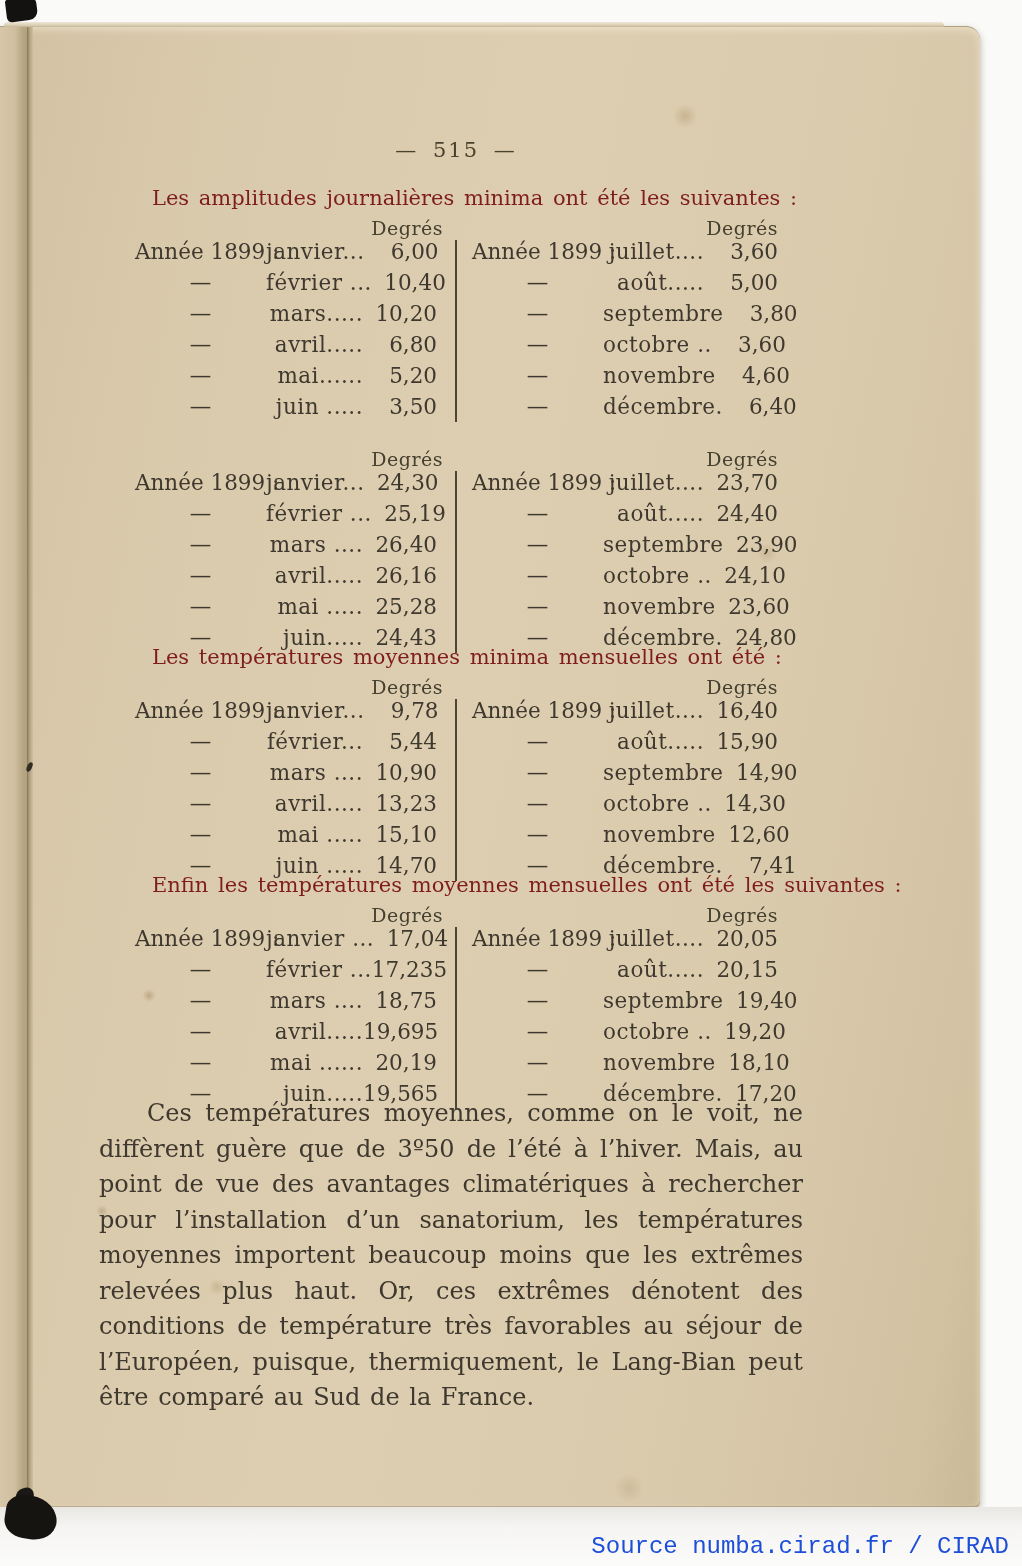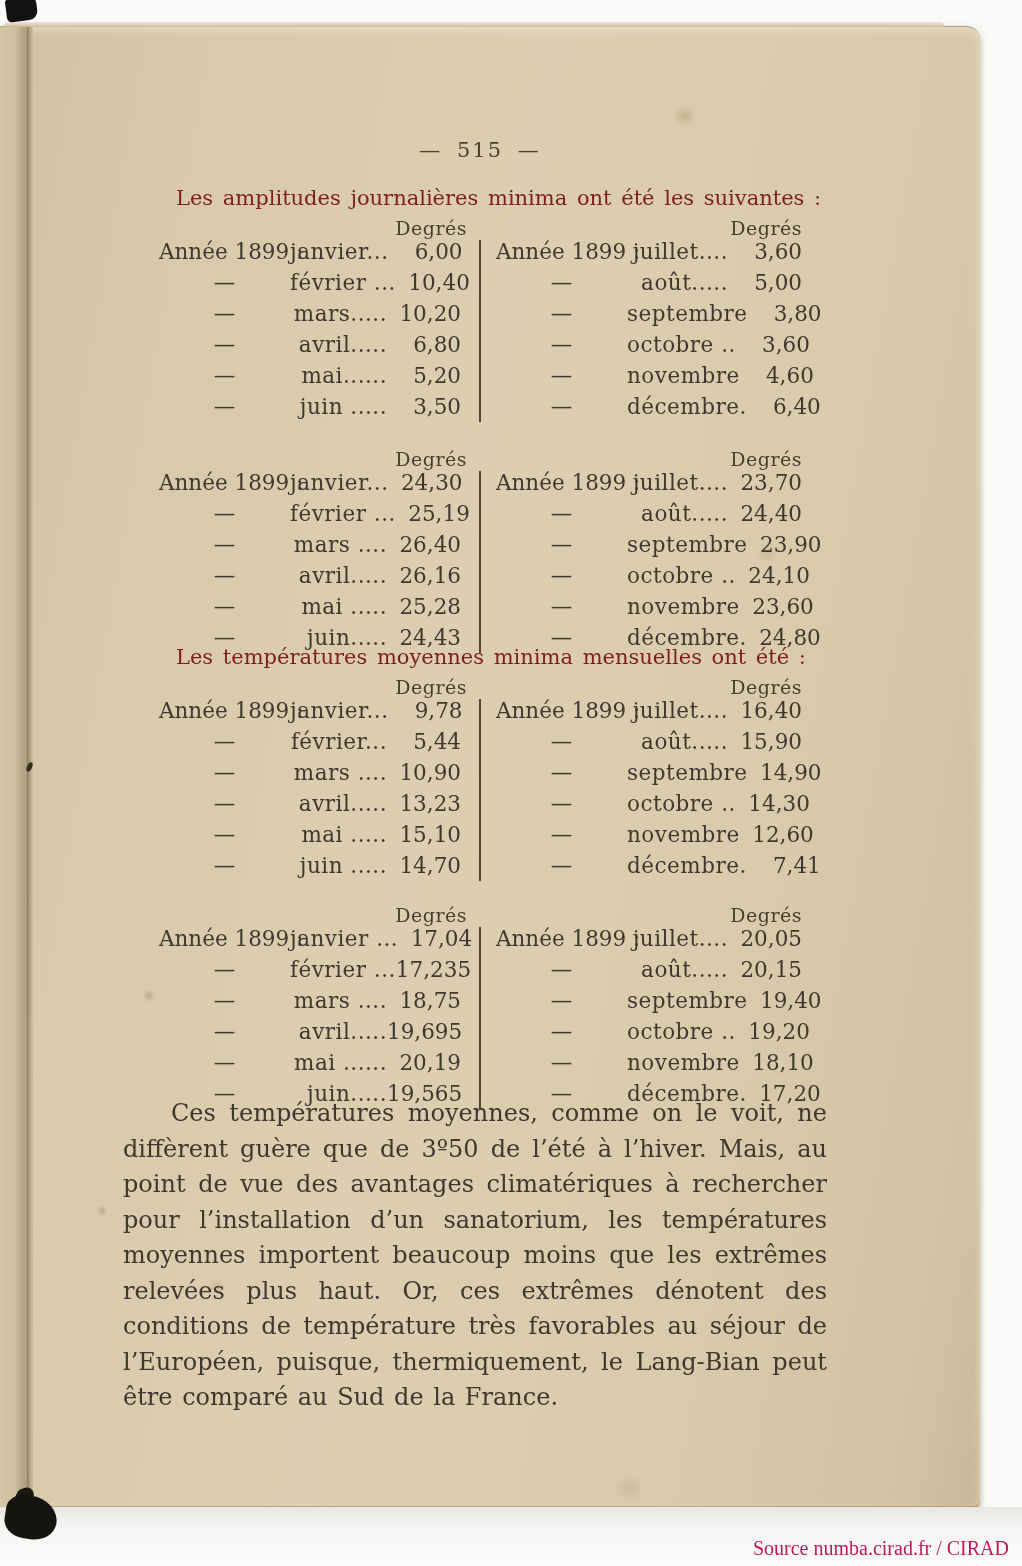--- a/index.html
+++ b/index.html
@@ -50,21 +50,21 @@
   }
   .stain{position:absolute;border-radius:50%;pointer-events:none;}
   .stain.s1{left:672px;top:78px;width:26px;height:22px;background:radial-gradient(circle,rgba(146,115,62,.28),rgba(146,115,62,0) 70%);}
   .stain.s2{left:208px;top:1252px;width:18px;height:16px;background:radial-gradient(circle,rgba(146,115,62,.25),rgba(146,115,62,0) 70%);}
   .stain.s3{left:756px;top:516px;width:22px;height:20px;background:radial-gradient(circle,rgba(146,115,62,.2),rgba(146,115,62,0) 70%);}
   .stain.s4{left:142px;top:962px;width:14px;height:13px;background:radial-gradient(circle,rgba(120,90,45,.3),rgba(120,90,45,0) 70%);}
   .stain.s5{left:612px;top:1448px;width:34px;height:26px;background:radial-gradient(circle,rgba(150,120,70,.18),rgba(150,120,70,0) 70%);}
   .stain.s6{left:96px;top:1178px;width:12px;height:12px;background:radial-gradient(circle,rgba(130,100,55,.3),rgba(130,100,55,0) 70%);}
 
   
-  .content{position:absolute;left:0;top:26px;width:980px;height:1171px;color:#3e382e;margin-left:24px;}
+  .content{position:absolute;left:0;top:26px;width:980px;height:1171px;color:#3e382e;}
   .pageno{
     position:absolute;left:0;top:112px;width:912px;text-align:center;
     font-size:21px;letter-spacing:2px;word-spacing:6px;color:#49422f;
   }
   .sec{position:absolute;left:0;width:100%;height:242px;}
   .sec-0{top:160px;}
   .sec-1{top:391px;}
   .sec-2{top:619px;}
   .sec-3{top:847px;}
   .heading{
@@ -88,22 +88,22 @@
     font-size:24px;line-height:35.5px;text-align:justify;text-indent:48px;
     word-spacing:2px;color:#3e382e;
   }
   
   .below-page{
     position:absolute;left:0;top:1507px;width:1022px;height:59px;
     background:linear-gradient(180deg,#e9e7e4 0%,#f6f5f3 35%,#fbfbfa 100%);
   }
   .footer-source{
     position:absolute;right:13px;bottom:6px;
-    font-family:Liberation Serif, serif;
-    font-size:20px;color:#be185d;
+    font-family:Liberation Mono, monospace;
+    font-size:24px;color:#1d4ed8;
   }
 </style>
 </head>
 <body>
 
 <div class="page">
   <div class="page-top-edges"></div>
   <div class="gutter"></div>
   <div class="crease"></div>
   <div class="stain s1"></div>
@@ -324,20 +324,21 @@
         </div>
         <div class="trow">
           <span class="yr dash">—</span>
           <span class="mo">décembre.</span>
           <span class="val">7,41</span>
         </div>
       </div>
   </div>
 
   <div class="sec sec-3">
+    <div class="heading">Enfin les températures moyennes mensuelles ont été les suivantes :</div>
     <div class="dg dg-l">Degrés</div>
     <div class="dg dg-r">Degrés</div>
     <div class="col col-l">
         <div class="trow">
           <span class="yr">Année 1899 :</span>
           <span class="mo">janvier ...</span>
           <span class="val">17,04</span>
         </div>
         <div class="trow">
           <span class="yr dash">—</span>

